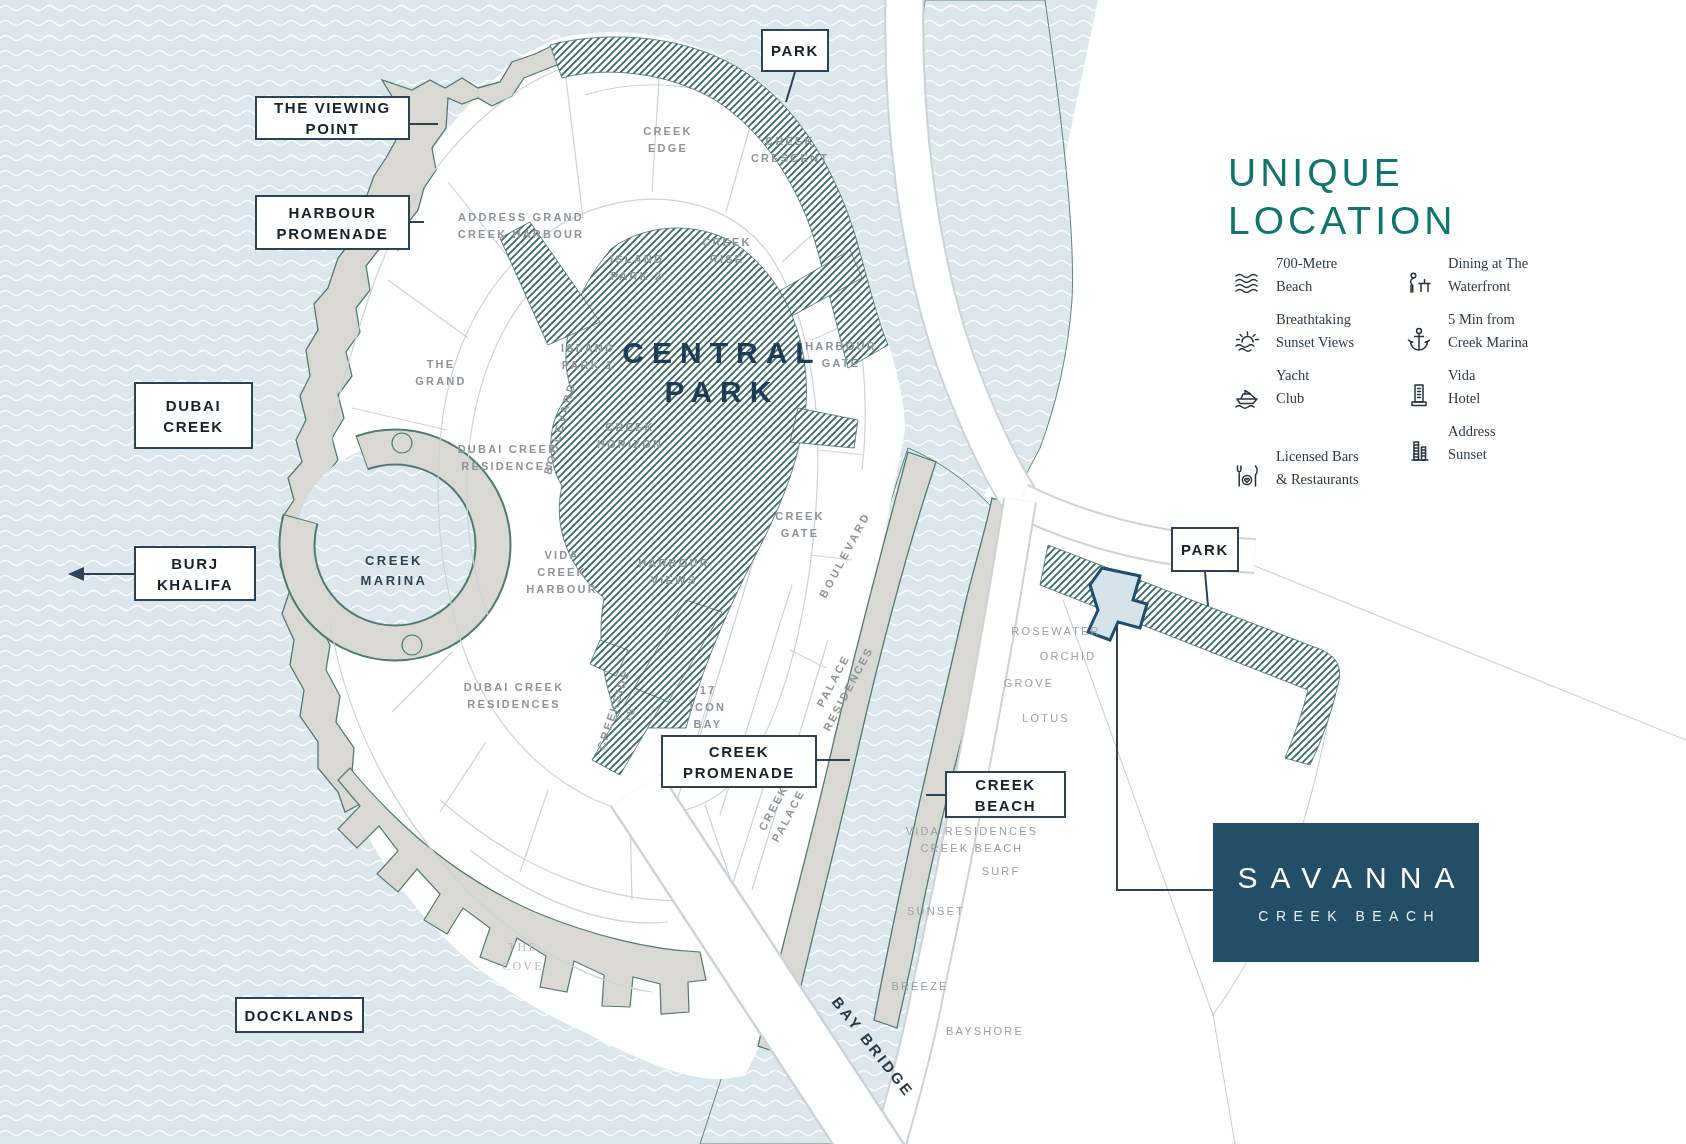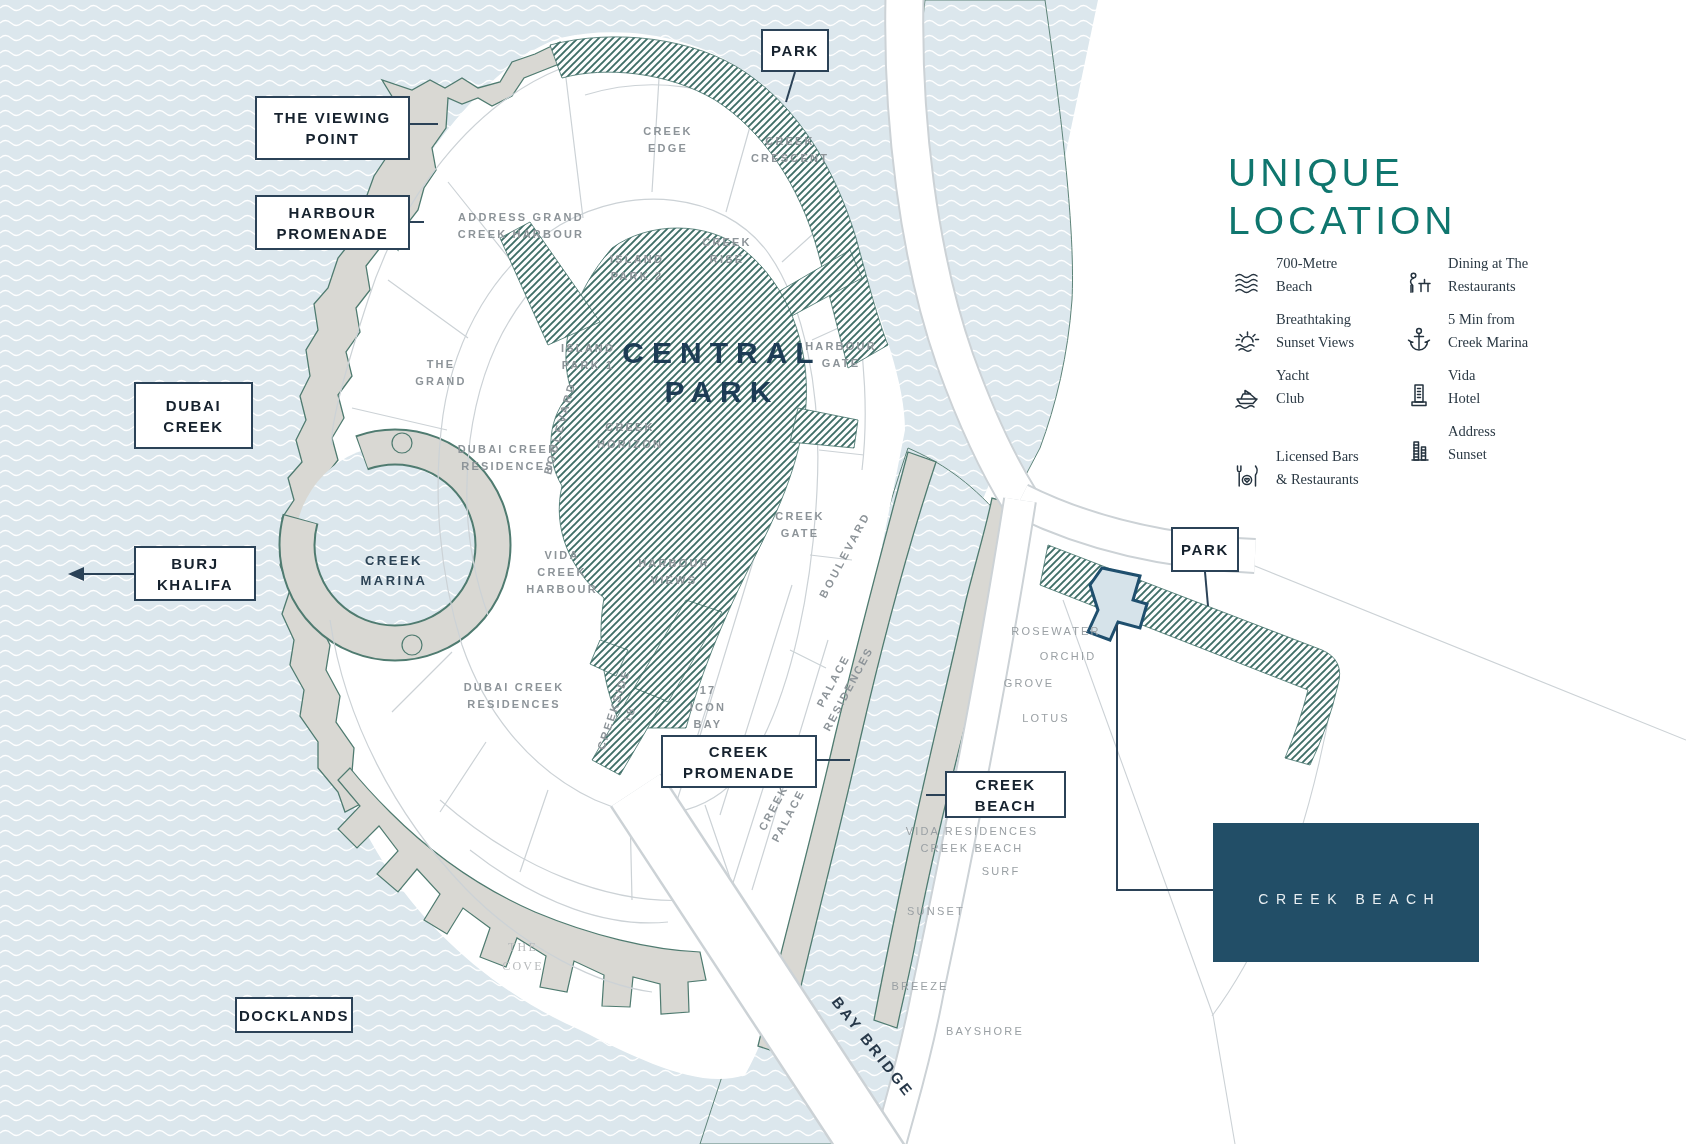--- a/index.html
+++ b/index.html
@@ -218,29 +218,29 @@
 CREEK BEACH</div>
   <div class="mlabel light" style="left:1001px;top:872px;">SURF</div>
   <div class="mlabel light" style="left:936px;top:912px;text-align:center;">SUNSET</div>
   <div class="mlabel light" style="left:920px;top:987px;">BREEZE</div>
   <div class="mlabel light" style="left:985px;top:1032px;">BAYSHORE</div>
   <div class="mlabel bridge" style="left:873px;top:1047px;transform:translate(-50%,-50%) rotate(52deg);">BAY BRIDGE</div>
   <div class="mlabel cove" style="left:523px;top:957px;">THE
 COVE</div>
 
   <div class="co" style="left:761px;top:29px;width:68px;height:43px;">PARK</div>
-  <div class="co" style="left:255px;top:96px;width:155px;height:64px;">THE VIEWING
+  <div class="co" style="left:255px;top:96px;width:155px;height:44px;">THE VIEWING
 POINT</div>
   <div class="co" style="left:255px;top:195px;width:155px;height:55px;">HARBOUR
 PROMENADE</div>
   <div class="co" style="left:134px;top:382px;width:119px;height:67px;">DUBAI
 CREEK</div>
   <div class="co" style="left:134px;top:546px;width:122px;height:55px;">BURJ
 KHALIFA</div>
-  <div class="co" style="left:235px;top:997px;width:118px;height:36px;">DOCKLANDS</div>
+  <div class="co" style="left:235px;top:997px;width:129px;height:36px;">DOCKLANDS</div>
   <div class="co" style="left:661px;top:735px;width:156px;height:53px;">CREEK
 PROMENADE</div>
   <div class="co" style="left:945px;top:771px;width:121px;height:47px;">CREEK
 BEACH</div>
   <div class="co" style="left:1171px;top:527px;width:68px;height:45px;">PARK</div>
 
   <div class="panel-title">UNIQUE
 LOCATION</div>
 
   <div class="feature" style="left:1232px;top:252px;">
@@ -283,21 +283,21 @@
   </div>
 
   <div class="feature" style="left:1404px;top:252px;">
     <span class="fic">
       <svg viewBox="0 0 30 30" width="30" height="30">
           <circle cx="9.5" cy="7.5" r="2.3"></circle>
           <path d="M9.5 10.2 c-2.6 0.6 -3.6 3.2 -2.4 5.2 l1.6 2 v6.6 M7 17.3 v7 M15 15.5 h11 M17 15.5 v8 M24 15.5 v8 M20.5 11.5 v4"></path>
         </svg>
     </span>
     <span class="ftx">Dining at The
-Restaurants</span>
+Waterfront</span>
   </div>
   <div class="feature" style="left:1404px;top:308px;">
     <span class="fic">
       <svg viewBox="0 0 30 30" width="30" height="30">
           <circle cx="15" cy="7" r="2.4"></circle>
           <path d="M15 9.5 V24.5 M10.5 12.5 h9 M6.5 17.5 a8.5 8.5 0 0 0 17 0 M6.5 17.5 l-2 -1.3 M6.5 17.5 l2.3 0.7 M23.5 17.5 l2 -1.3 M23.5 17.5 l-2.3 0.7"></path>
         </svg>
     </span>
     <span class="ftx">5 Min from
 Creek Marina</span>
@@ -320,16 +320,17 @@
           <path d="M10 9 h4.5 M10 12 h4.5 M10 15 h4.5 M10 18 h4.5 M10 21 h4.5"></path>
           <rect x="17.5" y="11" width="4" height="13"></rect>
           <path d="M17.5 14 h4 M17.5 17 h4 M17.5 20 h4 M8 24 h16"></path>
         </svg>
     </span>
     <span class="ftx">Address
 Sunset</span>
   </div>
 
   <div class="savanna">
+    <div class="sv-name">SAVANNA</div>
     <div class="sv-sub">CREEK BEACH</div>
   </div>
 
 </div>
 
 </body></html>

